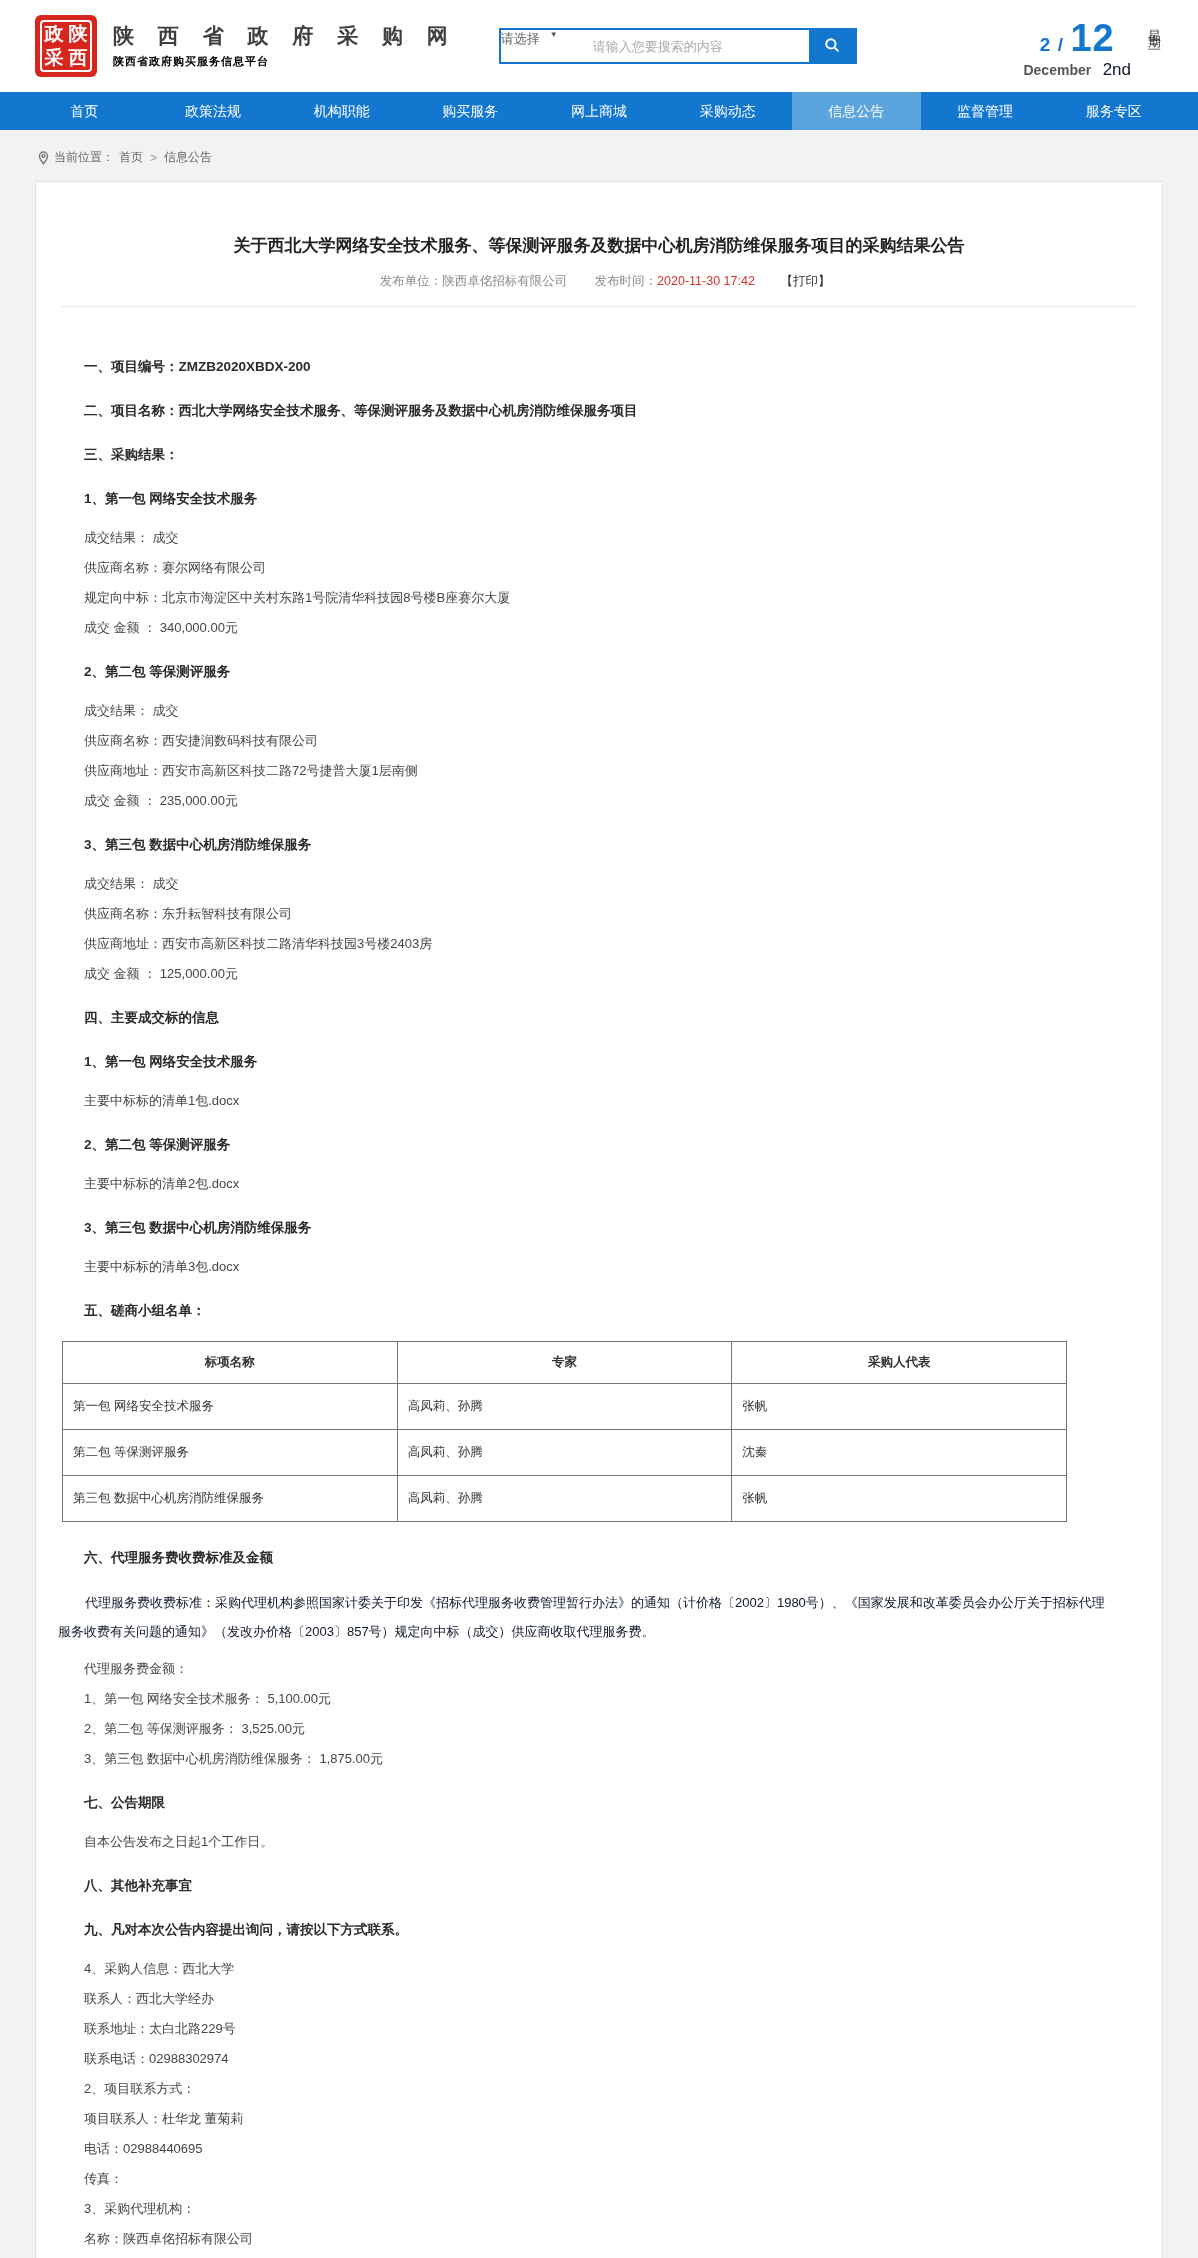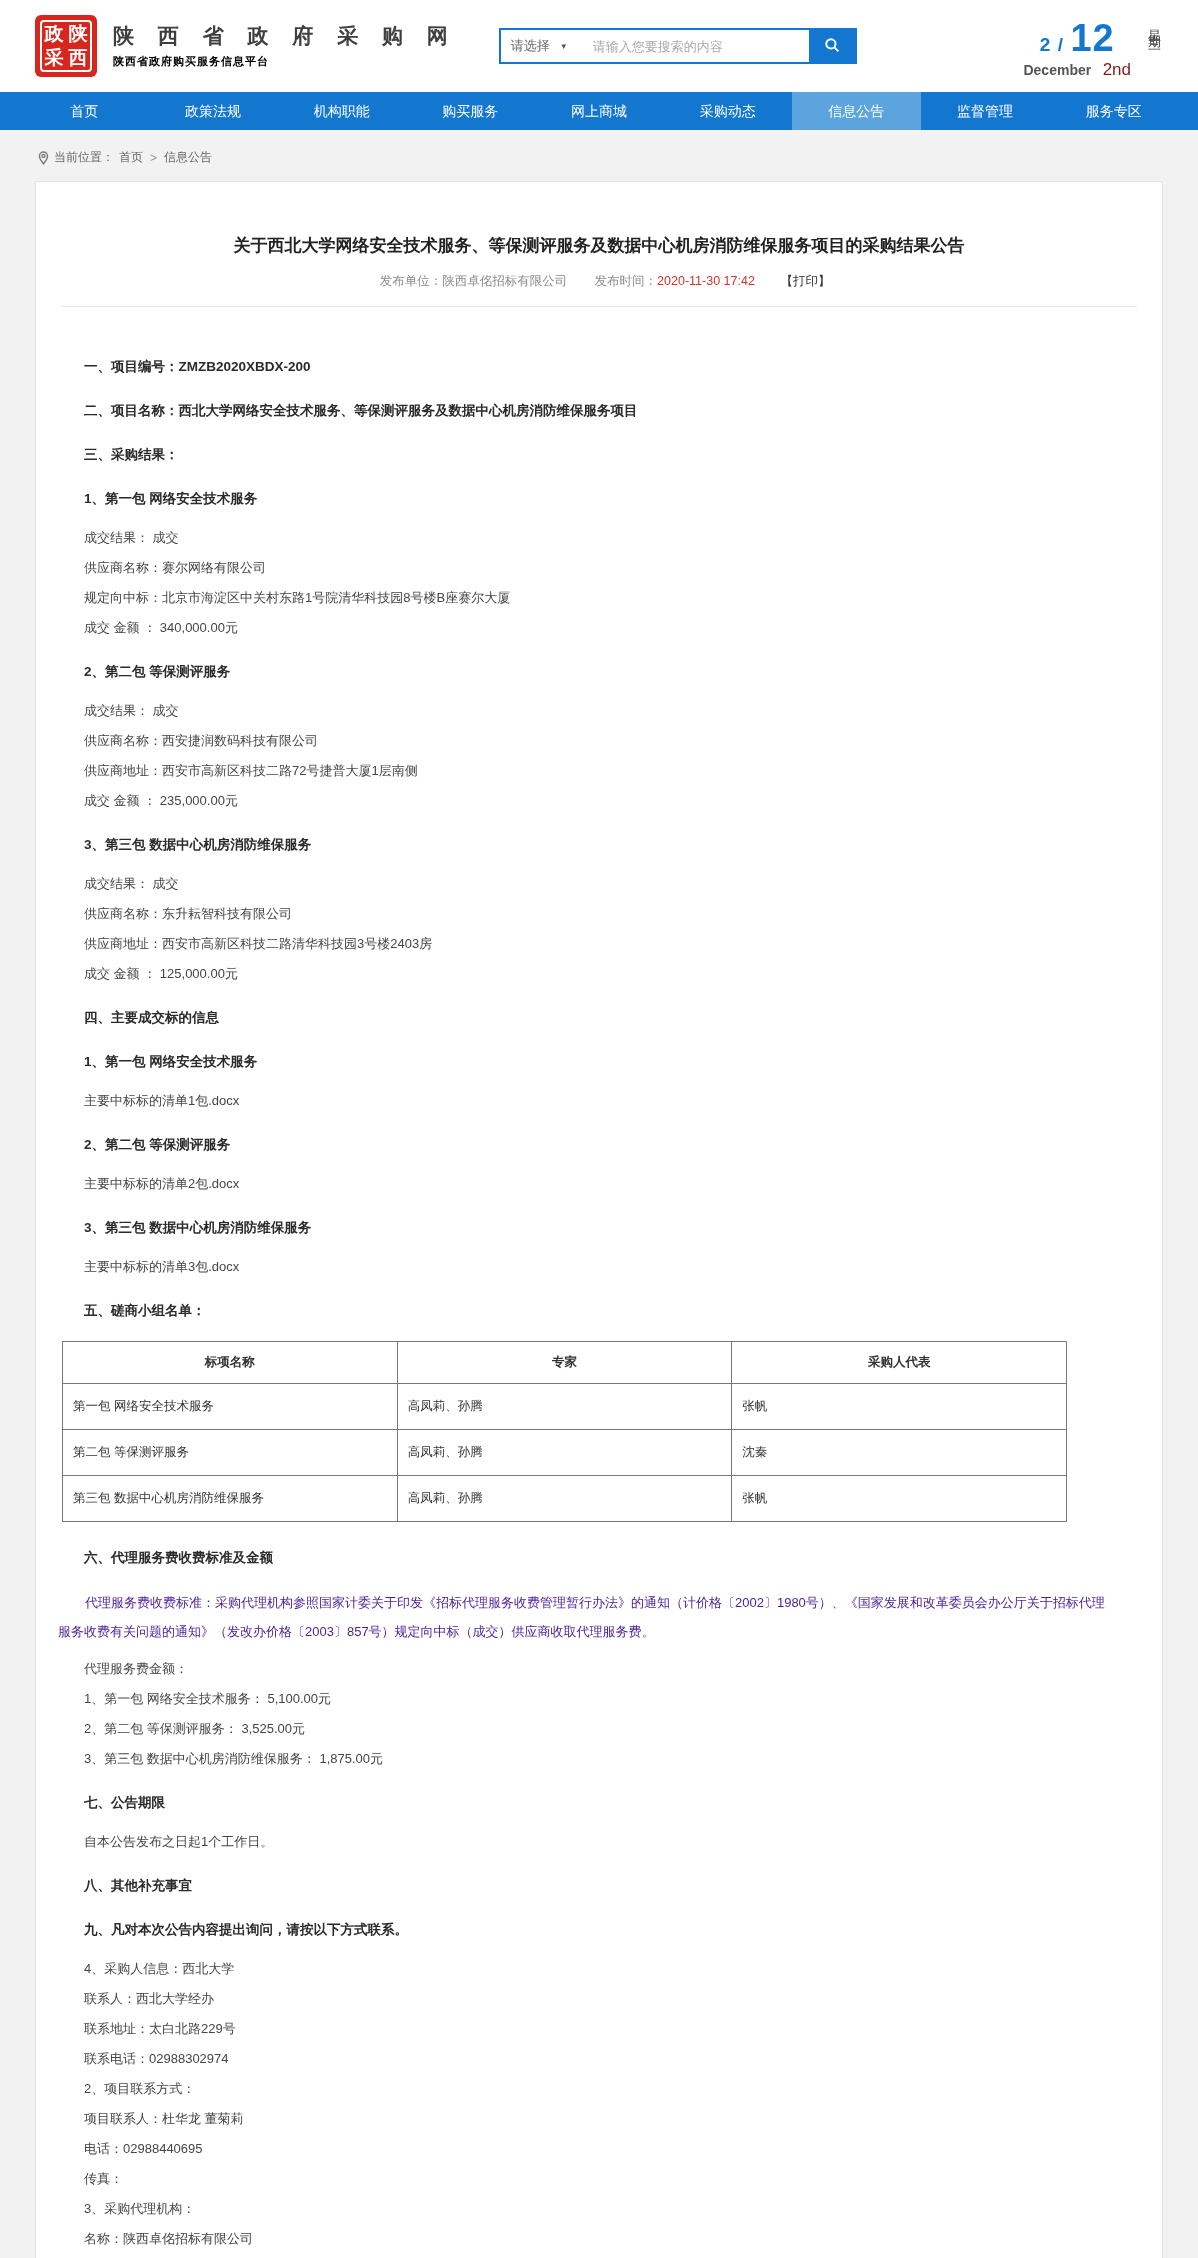--- a/index.html
+++ b/index.html
@@ -17,35 +17,35 @@
   .logo { width:62px; height:62px; background:#d7261d; border-radius:6px; padding:5px; flex:0 0 auto; }
   .logo-inner { width:100%; height:100%; border:2px solid #fff; border-radius:4px;
     display:grid; grid-template-columns:1fr 1fr; place-items:center; }
   .logo-inner span { color:#fff; font-weight:bold; font-size:19px; line-height:22px;
     font-family:"Liberation Serif","DejaVu Serif",serif; }
   .site-titles { margin-left:16px; }
   .site-title { font-size:21px; font-weight:bold; color:#3f3f3f; letter-spacing:9px; line-height:26px; }
   .site-subtitle { font-size:11px; font-weight:bold; color:#000000; letter-spacing:1px; margin-top:5px; }
 
   .searchbox { margin-left:42px; width:358px; height:36px; border:2px solid #1377d0; display:flex; align-items:stretch; background:#fff; }
-  .search-select { width:84px; display:flex; align-items:center; padding-left:10px; cursor:pointer; color:#666; font-size:13px; }
+  .search-select { width:84px; display:flex; cursor:pointer; color:#666; font-size:13px; }
   .search-select .caret { font-size:8px; color:#555; margin-left:10px; }
   .search-input { flex:1; border:0; outline:0; font-size:13px; color:#333; padding:0 8px; font-family:inherit; }
   .search-input::placeholder { color:#aaa; }
   .search-btn { width:46px; background:#1377d0; border:0; display:flex; align-items:center; justify-content:center; cursor:pointer; }
 
   .date-widget { margin-left:auto; display:flex; align-items:flex-start; gap:14px; padding-top:4px; }
   .date-main { text-align:center; }
   .date-nums { color:#1377d0; font-weight:bold; white-space:nowrap; }
   .date-month-num { font-size:19px; }
   .date-sep { font-size:19px; padding:0 3px; }
   .date-day-num { font-size:38px; letter-spacing:1px; }
   .date-en { margin-top:0; white-space:nowrap; }
   .date-month-en { color:#555; font-weight:bold; font-size:14px; }
-  .date-day-en { color:#7f1d1d; font-size:17px; margin-left:7px; }
+  .date-day-en { color:#0f172a; font-size:17px; margin-left:7px; }
   .weekday { writing-mode:vertical-rl; letter-spacing:5px; font-size:13px; color:#444; margin-top:2px; }
 
   
   .nav { height:38px; background:#1377d0; display:flex; padding:0 20px; }
   .nav-item { flex:1; text-align:center; line-height:38px; color:#fff; font-size:14px; cursor:pointer; }
   .nav-item.active { background:#5ba4dd; }
 
   
   .content-bg { background:#f2f2f2; padding-bottom:26px; }
   .breadcrumb { padding:19px 0 15px 38px; font-size:12px; color:#666; display:flex; align-items:center; gap:5px; }
@@ -56,21 +56,21 @@
   .art-title { text-align:center; font-size:17px; font-weight:bold; color:#222; margin-top:52px; padding:0 60px; }
   .art-meta { text-align:center; margin-top:16px; font-size:12.5px; color:#8b8b8b; }
   .art-meta .meta-item { margin:12px 12px; }
   .meta-red { color:#d0342c; }
   .print-btn { color:#333; cursor:pointer; margin-left:10px; }
   .divider { border:0; border-top:1px solid #e8e8e8; margin:16px 25px 0; }
 
   .art-body { padding:24px 48px 0; }
   .ln { font-size:13px; color:#454545; line-height:17px; margin:0 0 13px; }
   .hd { font-size:13.5px; font-weight:bold; color:#2b2b2b; margin:27px 0 22px; line-height:17px; }
-  .para { font-size:13px; color:#4c1d95; line-height:29px; margin:0 0 14px -26px; text-indent:27px; }
+  .para { font-size:13px; color:#0f172a; line-height:29px; margin:0 0 14px -26px; text-indent:27px; }
   .file-link { cursor:pointer; }
 
   table.committee { border-collapse:collapse; margin:8px 0 12px -22px; width:1005px; table-layout:fixed; }
   table.committee th, table.committee td { border:1px solid #777; font-size:12.5px; color:#333; }
   table.committee th { height:42px; font-weight:bold; text-align:center; }
   table.committee td { height:46px; text-align:left; padding-left:10px; font-weight:normal; }
 </style>
 </head>
 <body>
 

